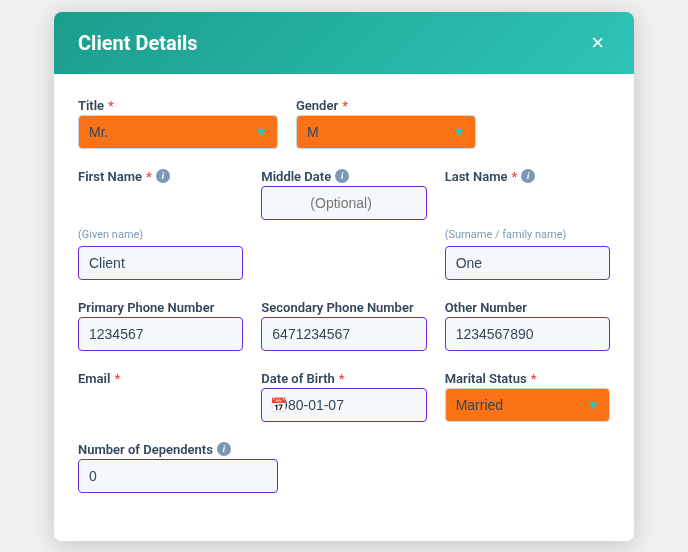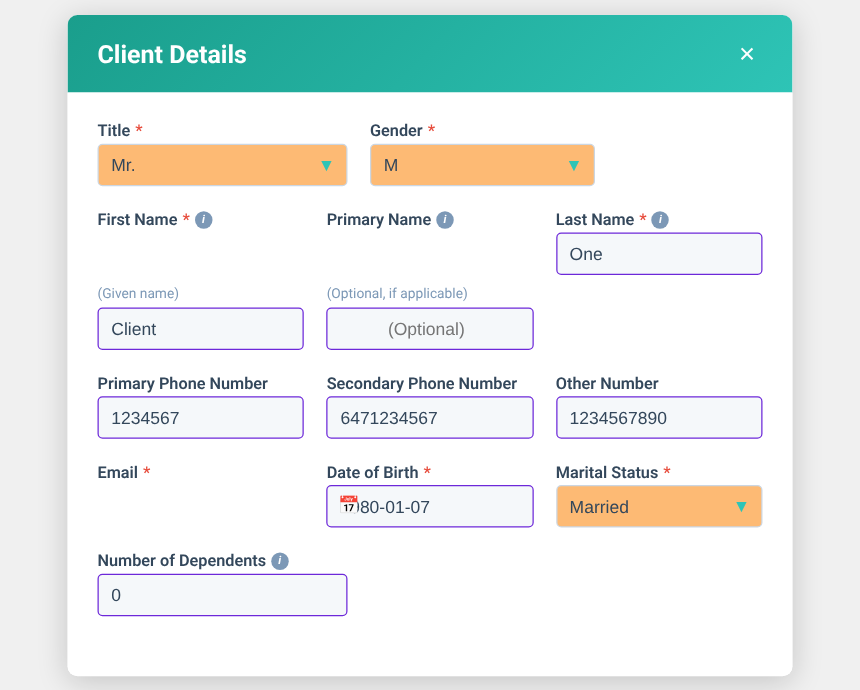--- a/index.html
+++ b/index.html
@@ -104,21 +104,21 @@
       position: relative;
     }
     .form-select {
       appearance: none;
       -webkit-appearance: none;
       border: 1px solid #cbd6e2;
       border-radius: 4px;
       padding: 8px 32px 8px 10px;
       font-size: 14px;
       color: #33475b;
-      background: #fdba74;
+      background: #f97316;
       outline: none;
       width: 100%;
       cursor: pointer;
     }
     .select-arrow {
       position: absolute;
       right: 10px;
       top: 50%;
       transform: translateY(-50%);
       pointer-events: none;
@@ -192,32 +192,32 @@
         <div class="label-row">
           <span class="field-label">First Name</span>
           <span class="field-label" style="color:#e74c3c;">*</span>
           <span class="info-icon">i</span>
         </div>
         <div class="field-sublabel">(Given name)</div>
         <input type="text" class="form-input" value="Client" style="">
       </div>
       <div class="form-group">
         <div class="label-row">
-          <span class="field-label">Primary Name</span>
-          <span class="info-icon">i</span>
-        </div>
-        <div class="field-sublabel">(Optional, if applicable)</div>
+          <span class="field-label">Middle Date</span>
+          <span class="info-icon">i</span>
+        </div>
         <input type="text" class="form-input optional-placeholder" placeholder="(Optional)" style="">
       </div>
       <div class="form-group">
         <div class="label-row">
           <span class="field-label">Last Name</span>
           <span class="field-label" style="color:#e74c3c;">*</span>
           <span class="info-icon">i</span>
         </div>
+        <div class="field-sublabel">(Surname / family name)</div>
         <input type="text" class="form-input" value="One" style="">
       </div>
     </div>
 
     <div class="form-row">
       <div class="form-group">
         <div class="label-row">
           <span class="field-label">Primary Phone Number</span>
         </div>
         <input type="text" class="form-input" value="1234567" style="">

